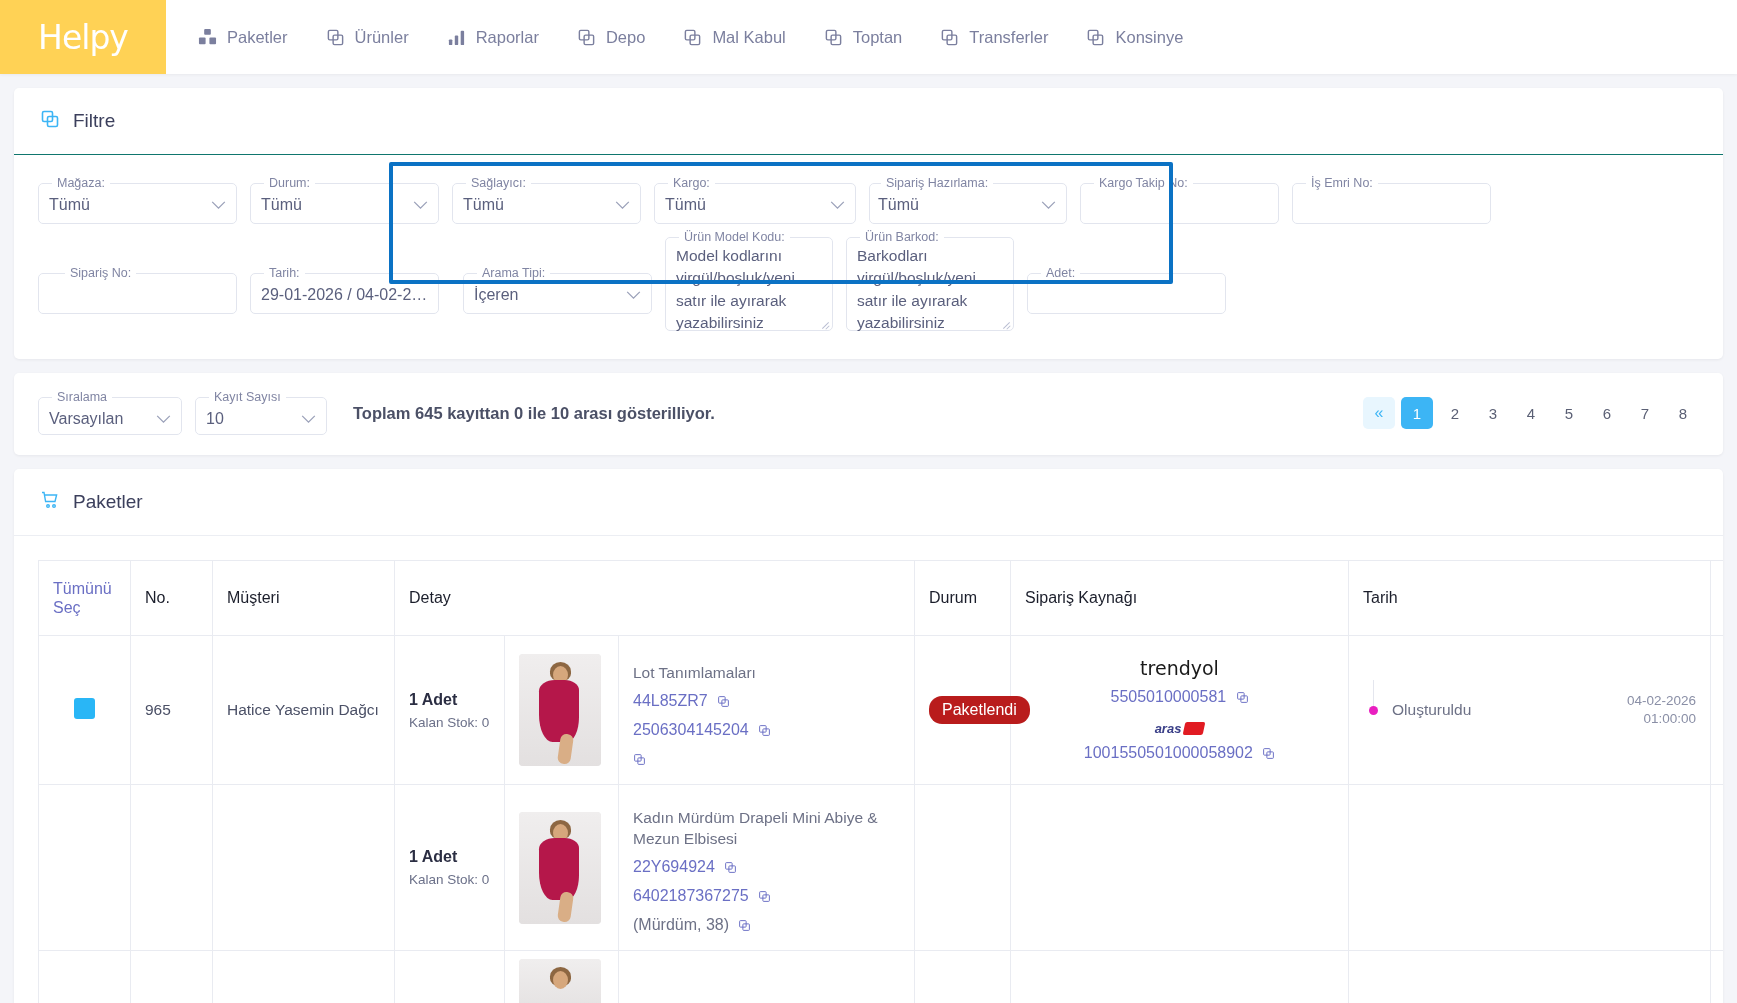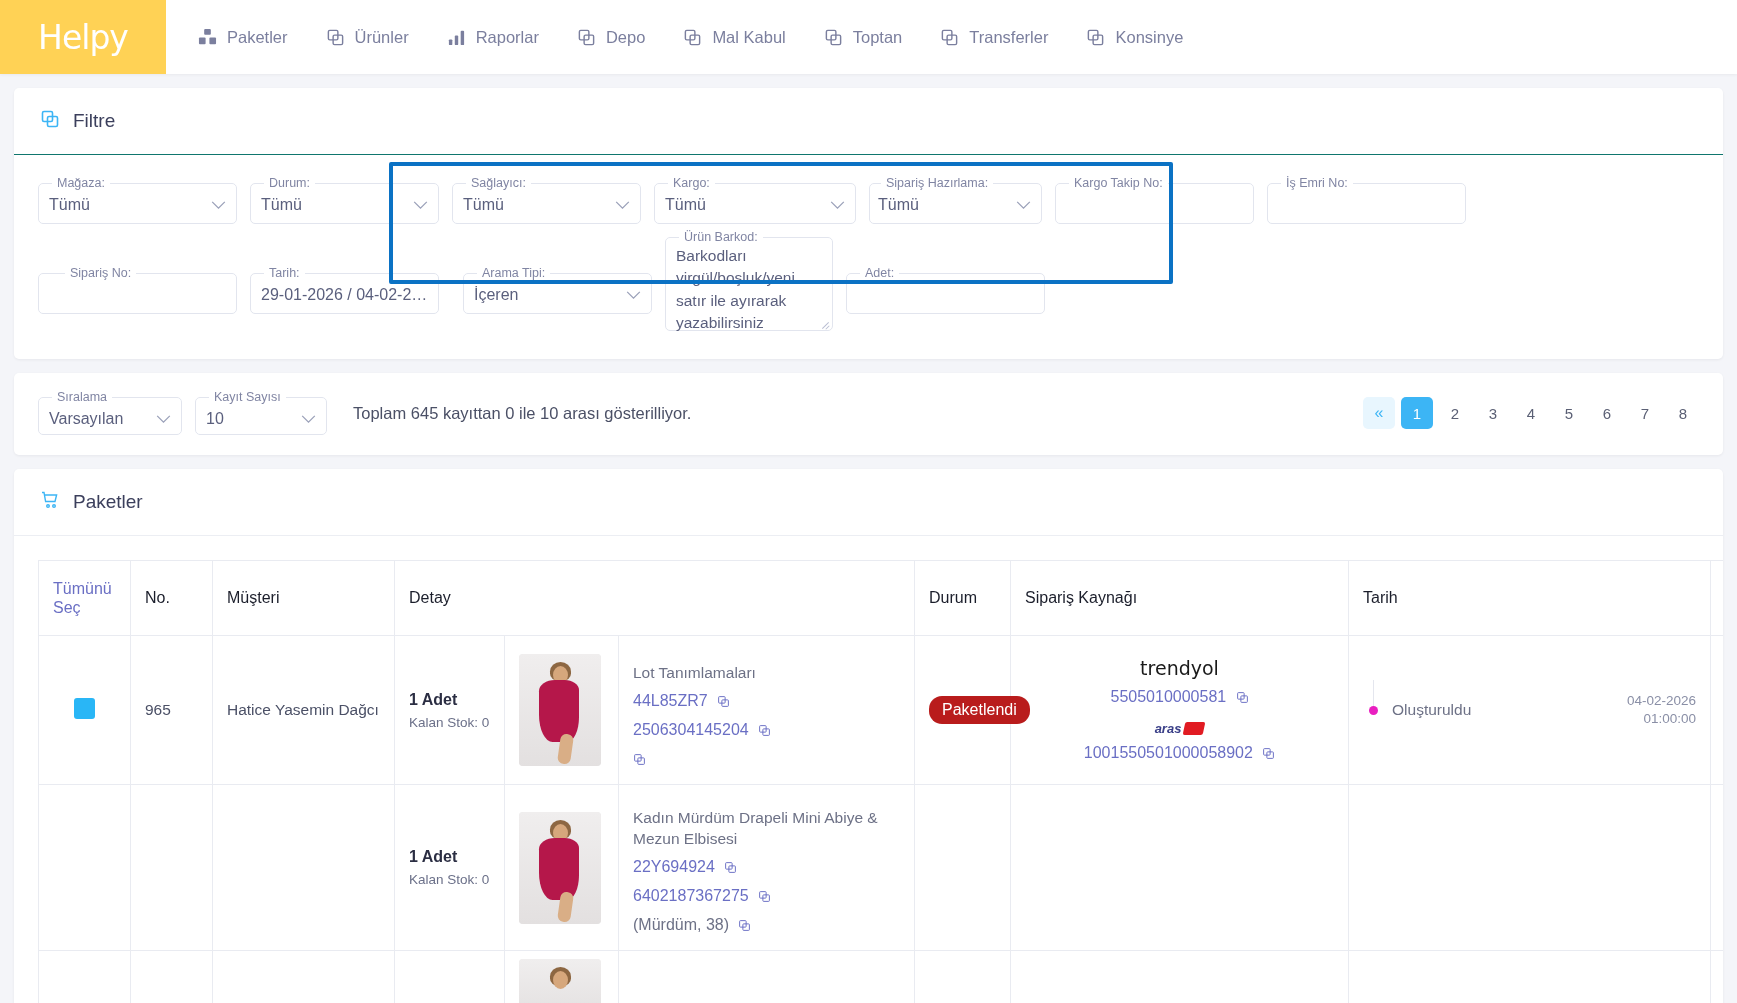--- a/index.html
+++ b/index.html
@@ -136,21 +136,21 @@
   
   .sortbar {
     display: flex;
     align-items: center;
     padding: 18px 24px 20px 24px;
   }
   .sortbar fieldset.fld { height: 44px; }
   .total-text {
     font-size: 16.5px;
     color: #4b5066;
-    font-weight: normal;
+    font-weight: bold;
     margin-left: 26px;
     white-space: nowrap;
   }
   .pager { margin-left: auto; display: flex; align-items: center; gap: 6px; }
   .pg {
     min-width: 32px; height: 32px;
     border-radius: 5px;
     display: flex; align-items: center; justify-content: center;
     font-size: 15px;
     color: #5b6075;
@@ -404,21 +404,21 @@
         <fieldset class="fld" style="width:202px;">
           <legend>Kargo:</legend>
           <div class="selwrap">
             <span class="val">Tümü</span>
             <span class="chev"><svg width="15" height="9" viewBox="0 0 16 10" fill="none" stroke="#9aa0b9" stroke-width="1.4">
                   <path d="M1 1l7 7 7-7"></path>
                 </svg></span>
           </div>
         </fieldset>
 
-        <fieldset class="fld" style="width:173px;padding-left:8px;">
+        <fieldset class="fld" style="width:198px;padding-left:8px;">
           <legend>Sipariş Hazırlama:</legend>
           <div class="selwrap">
             <span class="val">Tümü</span>
             <span class="chev"><svg width="15" height="9" viewBox="0 0 16 10" fill="none" stroke="#9aa0b9" stroke-width="1.4">
                   <path d="M1 1l7 7 7-7"></path>
                 </svg></span>
           </div>
         </fieldset>
 
 
@@ -447,20 +447,25 @@
         <fieldset class="fld" style="width:189px; margin-left:11px;">
           <legend>Arama Tipi:</legend>
           <div class="selwrap">
             <span class="val">İçeren</span>
             <span class="chev"><svg width="15" height="9" viewBox="0 0 16 10" fill="none" stroke="#9aa0b9" stroke-width="1.4">
                   <path d="M1 1l7 7 7-7"></path>
                 </svg></span>
           </div>
         </fieldset>
 
+        <fieldset class="fld tall" style="width:168px; margin-top:-36px;">
+          <legend>Ürün Model Kodu:</legend>
+          <div class="ph">Model kodlarını virgül/boşluk/yeni satır ile ayırarak yazabilirsiniz</div>
+          <span class="resize-grip"></span>
+        </fieldset>
 
         <fieldset class="fld tall" style="width:168px; margin-top:-36px;">
           <legend>Ürün Barkod:</legend>
           <div class="ph">Barkodları virgül/boşluk/yeni satır ile ayırarak yazabilirsiniz</div>
           <span class="resize-grip"></span>
         </fieldset>
 
         <fieldset class="fld" style="width:199px;">
           <legend>Adet:</legend>
           <div class="val"></div>

